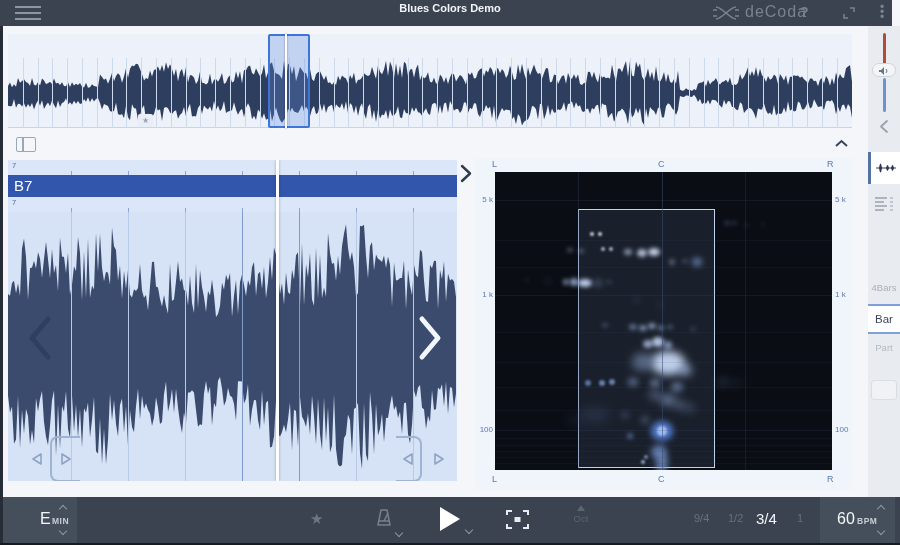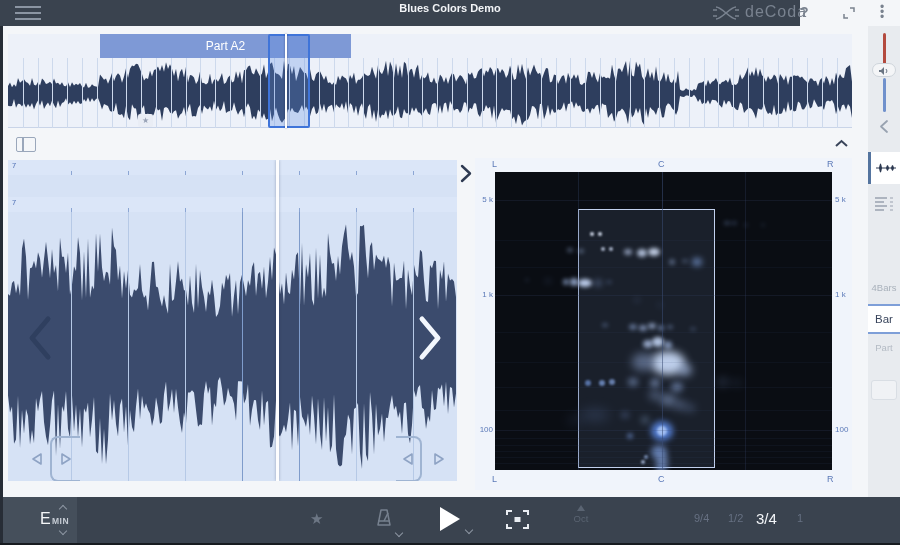--- a/index.html
+++ b/index.html
@@ -1,21 +1,21 @@
 <!DOCTYPE html>
 <html><head>
 <meta charset="utf-8">
 <style>
   html,body{margin:0;padding:0;background:#c9ced6;}
   *{box-sizing:border-box;font-family:"Liberation Sans","DejaVu Sans",sans-serif;}
   .app{position:relative;width:900px;height:545px;background:#f4f6f9;overflow:hidden;}
   .abs{position:absolute;}
 
   
-  .topbar{position:absolute;left:0;top:0;width:800px;height:26px;background:#3a434f;}
+  .topbar{position:absolute;left:0;top:0;width:892px;height:26px;background:#3a434f;}
   .burger{position:absolute;left:15px;top:6px;width:26px;height:14px;cursor:pointer;}
   .burger i{display:block;height:2px;background:#8b95a3;margin:0 0 4px 0;}
   .tb-title{position:absolute;left:0;top:2px;width:900px;text-align:center;color:#f2f4f7;font-size:11px;font-weight:bold;line-height:12px;}
   .tb-sub{position:absolute;left:0;top:14px;width:900px;text-align:center;color:#a7afbb;font-size:8.5px;line-height:9px;}
   .brand{position:absolute;left:745px;top:3px;color:#79828f;font-size:16px;letter-spacing:1px;}
   .tb-help{position:absolute;left:800px;top:4px;color:#79828f;font-size:14px;font-weight:bold;}
   .kebab{position:absolute;left:880px;top:5px;color:#79828f;font-size:12px;letter-spacing:0;line-height:5px;}
   .kebab span{display:block;text-align:center;}
 
   
@@ -117,21 +117,20 @@
       </g>
     </svg>
     <div class="kebab">
         <span>•</span>
         <span>•</span>
         <span>•</span>
       </div>
   </header>
 
   <section class="timeline">
-    <div class="tl-part" style="left:92px;width:251px;background:#7e99d6;"><span>Part A2</span></div>
     <div class="tl-wavebox">
       <div id="tlGrid" class="abs" style="left:0;top:0;width:844px;height:70px;">
           <div style="position: absolute; top: 0px; bottom: 0px; width: 1px; left: 14.8px; background: rgb(205, 217, 236); opacity: 1;"></div>
           <div style="position: absolute; top: 0px; bottom: 0px; width: 1px; left: 29.6px; background: rgb(205, 217, 236); opacity: 1;"></div>
           <div style="position: absolute; top: 0px; bottom: 0px; width: 1px; left: 44.4px; background: rgb(205, 217, 236); opacity: 1;"></div>
           <div style="position: absolute; top: 0px; bottom: 0px; width: 1px; left: 59.2px; background: rgb(205, 217, 236); opacity: 1;"></div>
           <div style="position: absolute; top: 0px; bottom: 0px; width: 1px; left: 74px; background: rgb(205, 217, 236); opacity: 1;"></div>
           <div style="position: absolute; top: 0px; bottom: 0px; width: 1px; left: 88.8px; background: rgb(205, 217, 236); opacity: 1;"></div>
           <div style="position: absolute; top: 0px; bottom: 0px; width: 1px; left: 103.6px; background: rgb(205, 217, 236); opacity: 1;"></div>
           <div style="position: absolute; top: 0px; bottom: 0px; width: 1px; left: 118.4px; background: rgb(205, 217, 236); opacity: 1;"></div>
@@ -198,20 +197,21 @@
     </div>
   <svg class="collapse-up" width="15" height="9" viewBox="0 0 15 9">
     <polyline points="2,7 7.5,2 13,7" fill="none" stroke="#39445a" stroke-width="2"></polyline>
   </svg>
 
   <section class="left-panel">
     <div class="strip" style="top:0;">
       <span class="lbl">7</span>
       <span class="ticks"></span>
     <i class="tick" style="left: 63px;"></i><i class="tick" style="left: 120px;"></i><i class="tick" style="left: 177px;"></i><i class="tick" style="left: 234px;"></i><i class="tick" style="left: 291px;"></i><i class="tick" style="left: 348px;"></i><i class="tick" style="left: 405px;"></i></div>
+    <div class="chordbar"><span>B7</span></div>
     <div class="strip" style="top:37px;">
       <span class="lbl">7</span>
       <span class="ticks"></span>
     <i class="tick" style="left: 63px;"></i><i class="tick" style="left: 120px;"></i><i class="tick" style="left: 177px;"></i><i class="tick" style="left: 234px;"></i><i class="tick" style="left: 291px;"></i><i class="tick" style="left: 348px;"></i><i class="tick" style="left: 405px;"></i></div>
     <div class="wavearea">
       <div id="lpGrid" class="abs" style="left:0;top:0;width:449px;height:269px;">
           <div style="position: absolute; top: 0px; bottom: 0px; width: 1px; left: 63px; background: rgb(182, 201, 230); opacity: 1;"></div>
           <div style="position: absolute; top: 0px; bottom: 0px; width: 1px; left: 120px; background: rgb(182, 201, 230); opacity: 1;"></div>
           <div style="position: absolute; top: 0px; bottom: 0px; width: 1px; left: 177px; background: rgb(182, 201, 230); opacity: 1;"></div>
           <div style="position: absolute; top: 0px; bottom: 0px; width: 1px; left: 234px; background: rgb(127, 156, 203); opacity: 1;"></div>
@@ -427,16 +427,22 @@
     <div class="tr-oct">
       <div class="oct-tri"></div>
       <div>Oct</div>
     </div>
 
     <div class="frac" style="left:694px;">9/4</div>
     <div class="frac" style="left:728px;">1/2</div>
     <div class="frac sel" style="left:756px;">3/4</div>
     <div class="frac" style="left:797px;">1</div>
 
+    <div class="bpm-box">
+      <span class="big-lab abs" style="left:17px;top:13px;">60</span>
+      <span class="small-lab abs" style="left:37px;top:19px;">BPM</span>
+      <span class="chev up abs" style="left:58px;top:9px;"></span>
+      <span class="chev down abs" style="left:58px;top:31px;"></span>
+    </div>
   </footer>
 
   <div class="left-edge"></div>
 </div>
 
 </body></html>

